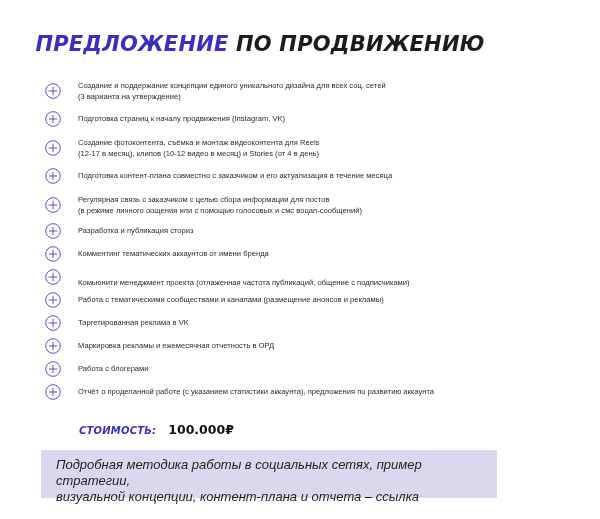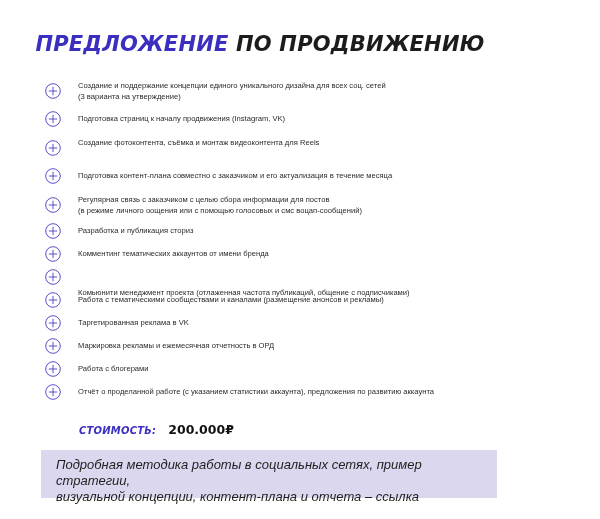--- a/index.html
+++ b/index.html
@@ -76,20 +76,21 @@
   </div>
   <div class="row" style="top:139px;">
     <span class="icon">
         <svg width="18" height="18" viewBox="0 0 18 18">
           <circle cx="9" cy="9" r="7.3" fill="none" stroke="#5a4fc8" stroke-width="1"></circle>
           <path d="M9 4.8V13.2M4.8 9H13.2" stroke="#5a4fc8" stroke-width="1"></path>
         </svg>
       </span>
     <div class="text" style="top:-2px;">
       <div>Создание фотоконтента, съёмка и монтаж видеоконтента для Reels</div>
+      <div>(12-17 в месяц), клипов (10-12 видео в месяц) и Stories (от 4 в день)</div>
     </div>
   </div>
   <div class="row" style="top:167px;">
     <span class="icon">
         <svg width="18" height="18" viewBox="0 0 18 18">
           <circle cx="9" cy="9" r="7.3" fill="none" stroke="#5a4fc8" stroke-width="1"></circle>
           <path d="M9 4.8V13.2M4.8 9H13.2" stroke="#5a4fc8" stroke-width="1"></path>
         </svg>
       </span>
     <div class="text" style="top:3px;">
@@ -130,21 +131,21 @@
       <div>Комментинг тематических аккаунтов от имени бренда</div>
     </div>
   </div>
   <div class="row" style="top:268px;">
     <span class="icon">
         <svg width="18" height="18" viewBox="0 0 18 18">
           <circle cx="9" cy="9" r="7.3" fill="none" stroke="#5a4fc8" stroke-width="1"></circle>
           <path d="M9 4.8V13.2M4.8 9H13.2" stroke="#5a4fc8" stroke-width="1"></path>
         </svg>
       </span>
-    <div class="text" style="top:19px;">
+    <div class="text" style="top:9px;">
       <div>Комьюнити менеджмент проекта (отлаженная частота публикаций, общение с подписчиками)</div>
     </div>
   </div>
   <div class="row" style="top:291px;">
     <span class="icon">
         <svg width="18" height="18" viewBox="0 0 18 18">
           <circle cx="9" cy="9" r="7.3" fill="none" stroke="#5a4fc8" stroke-width="1"></circle>
           <path d="M9 4.8V13.2M4.8 9H13.2" stroke="#5a4fc8" stroke-width="1"></path>
         </svg>
       </span>
@@ -193,19 +194,19 @@
         </svg>
       </span>
     <div class="text" style="top:3px;">
       <div>Отчёт о проделанной работе (с указанием статистики аккаунта), предложения по развитию аккаунта</div>
     </div>
   </div>
 </div>
 
 <div class="price">
   <span class="price-label">СТОИМОСТЬ:</span>
-  <span class="price-value">200.000₽</span>
+  <span class="price-value">100.000₽</span>
 </div>
 
 <div class="banner">
   <div class="banner-text">Подробная методика работы в социальных сетях, пример стратегии,</div>
   <div class="banner-text">визуальной концепции, контент-плана и отчета – ссылка</div>
 </div>
 
 </body></html>

